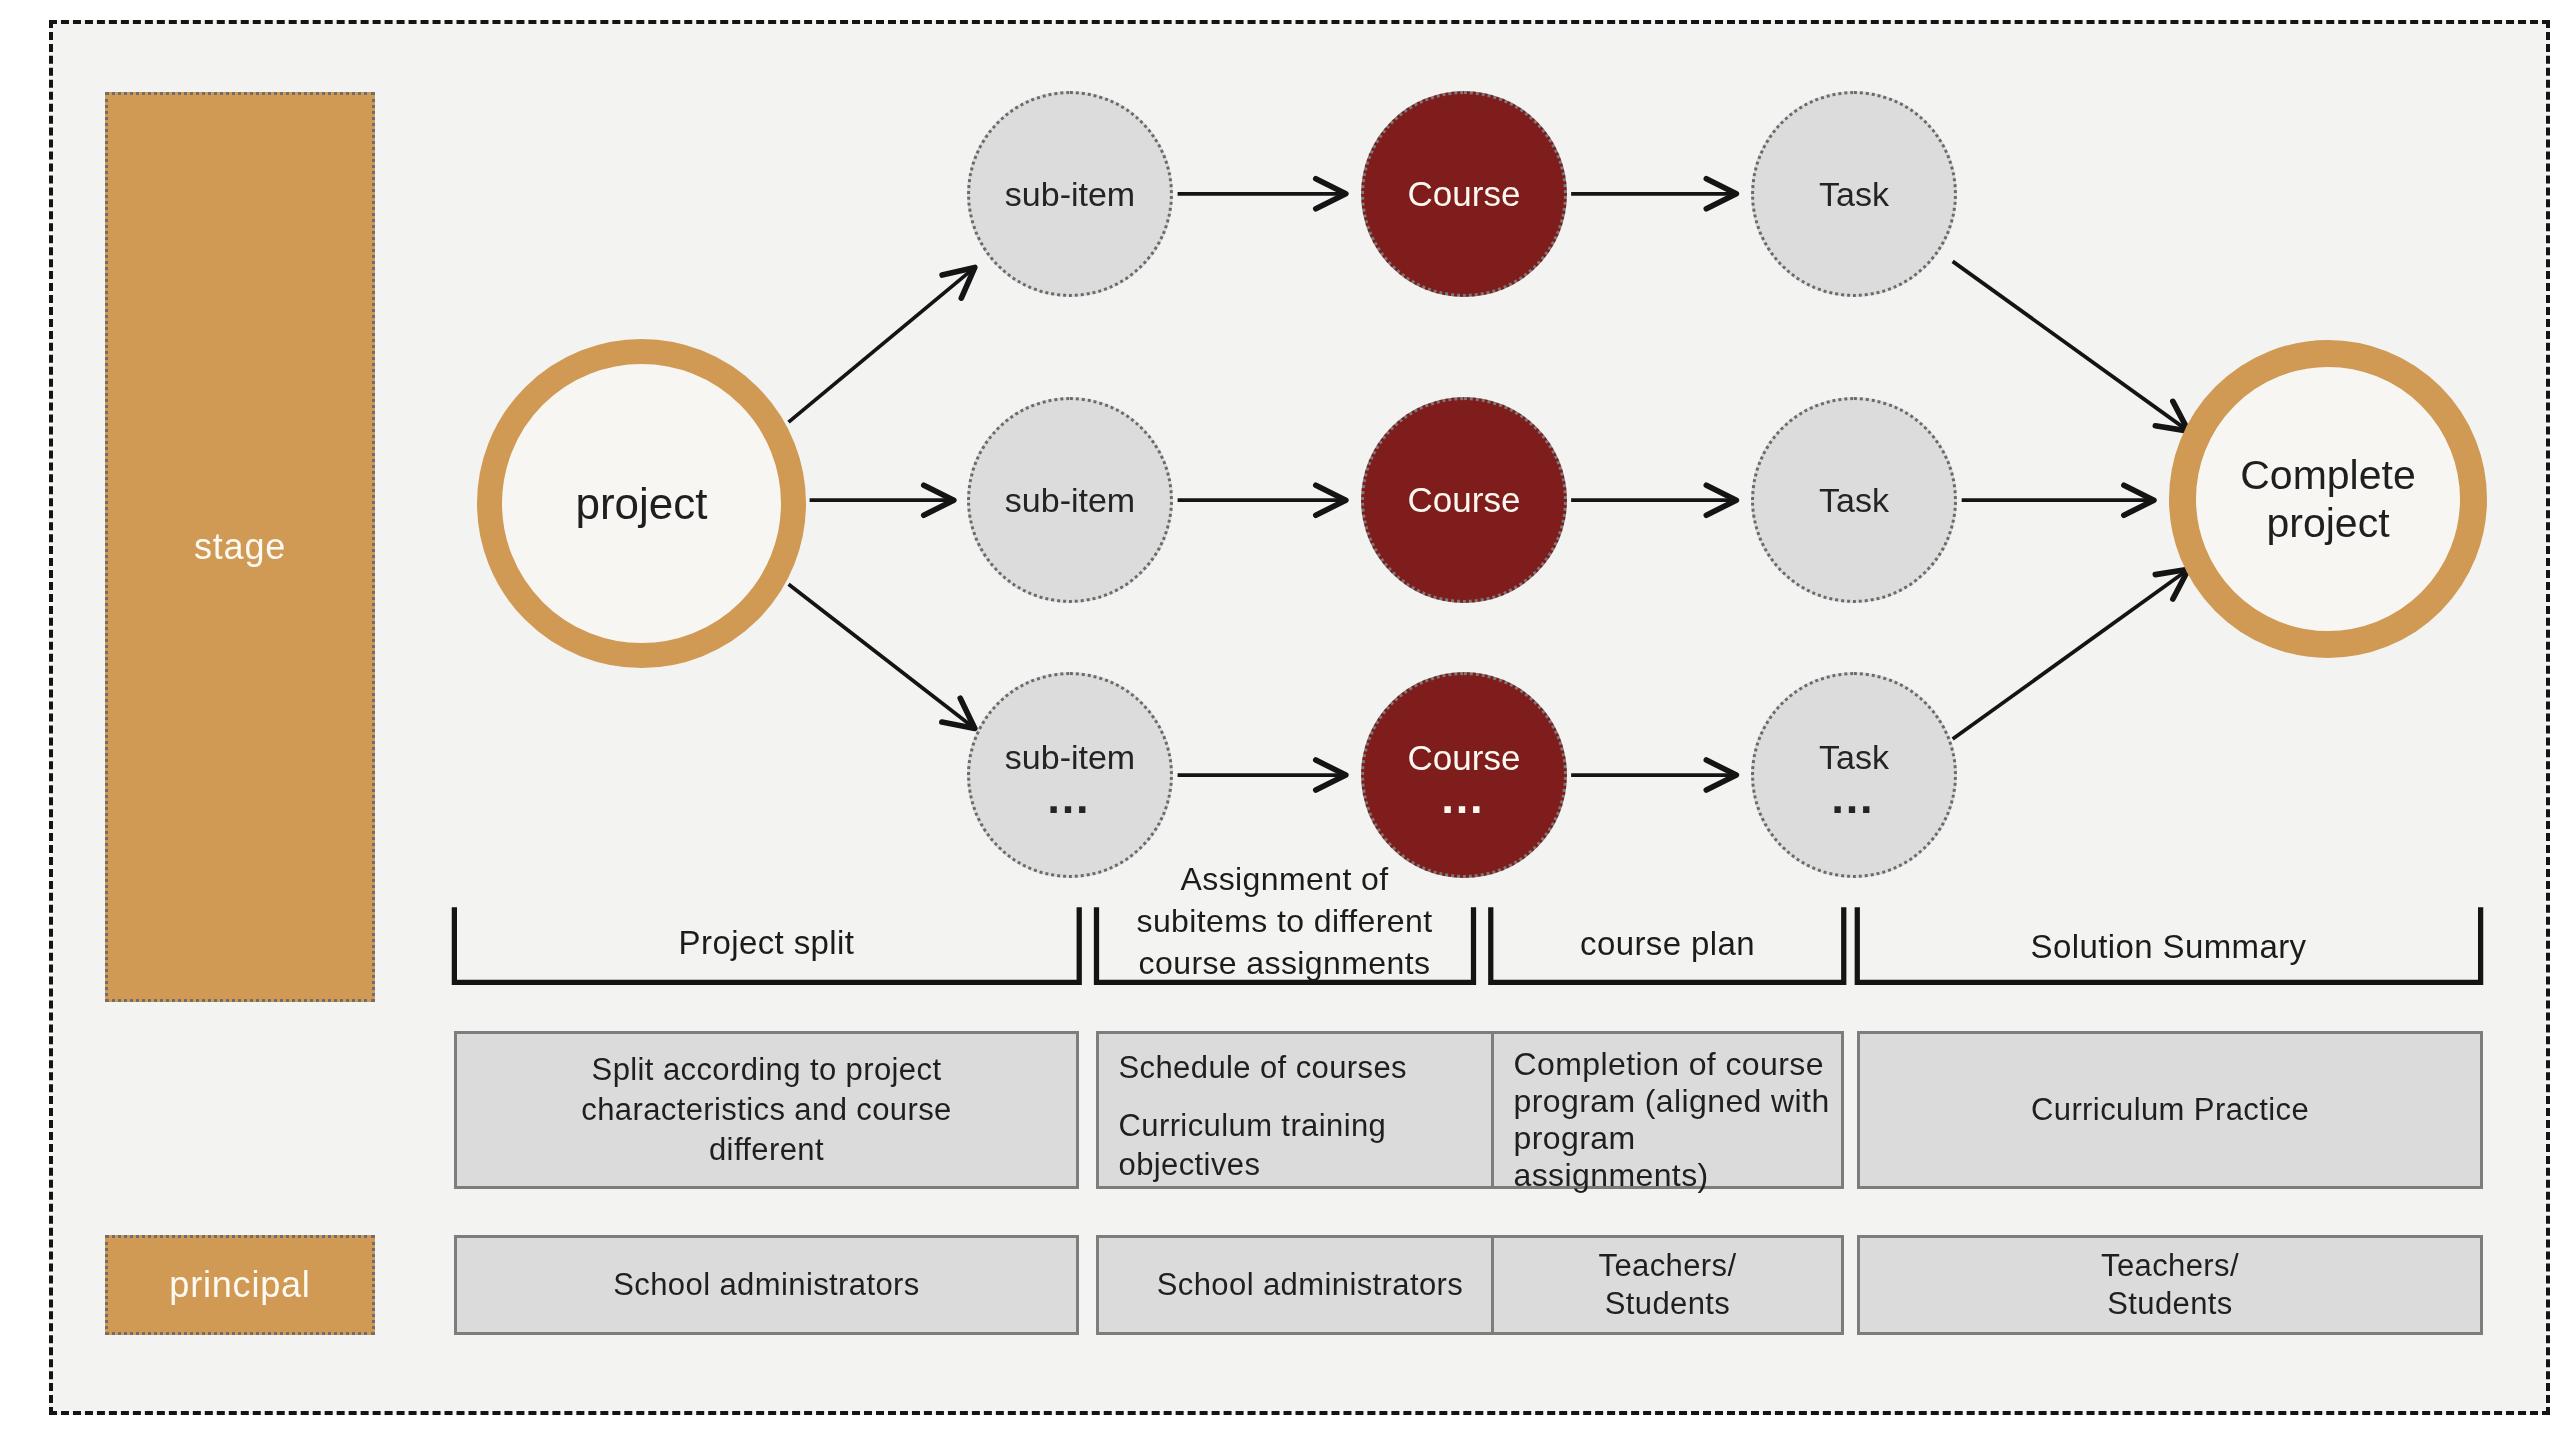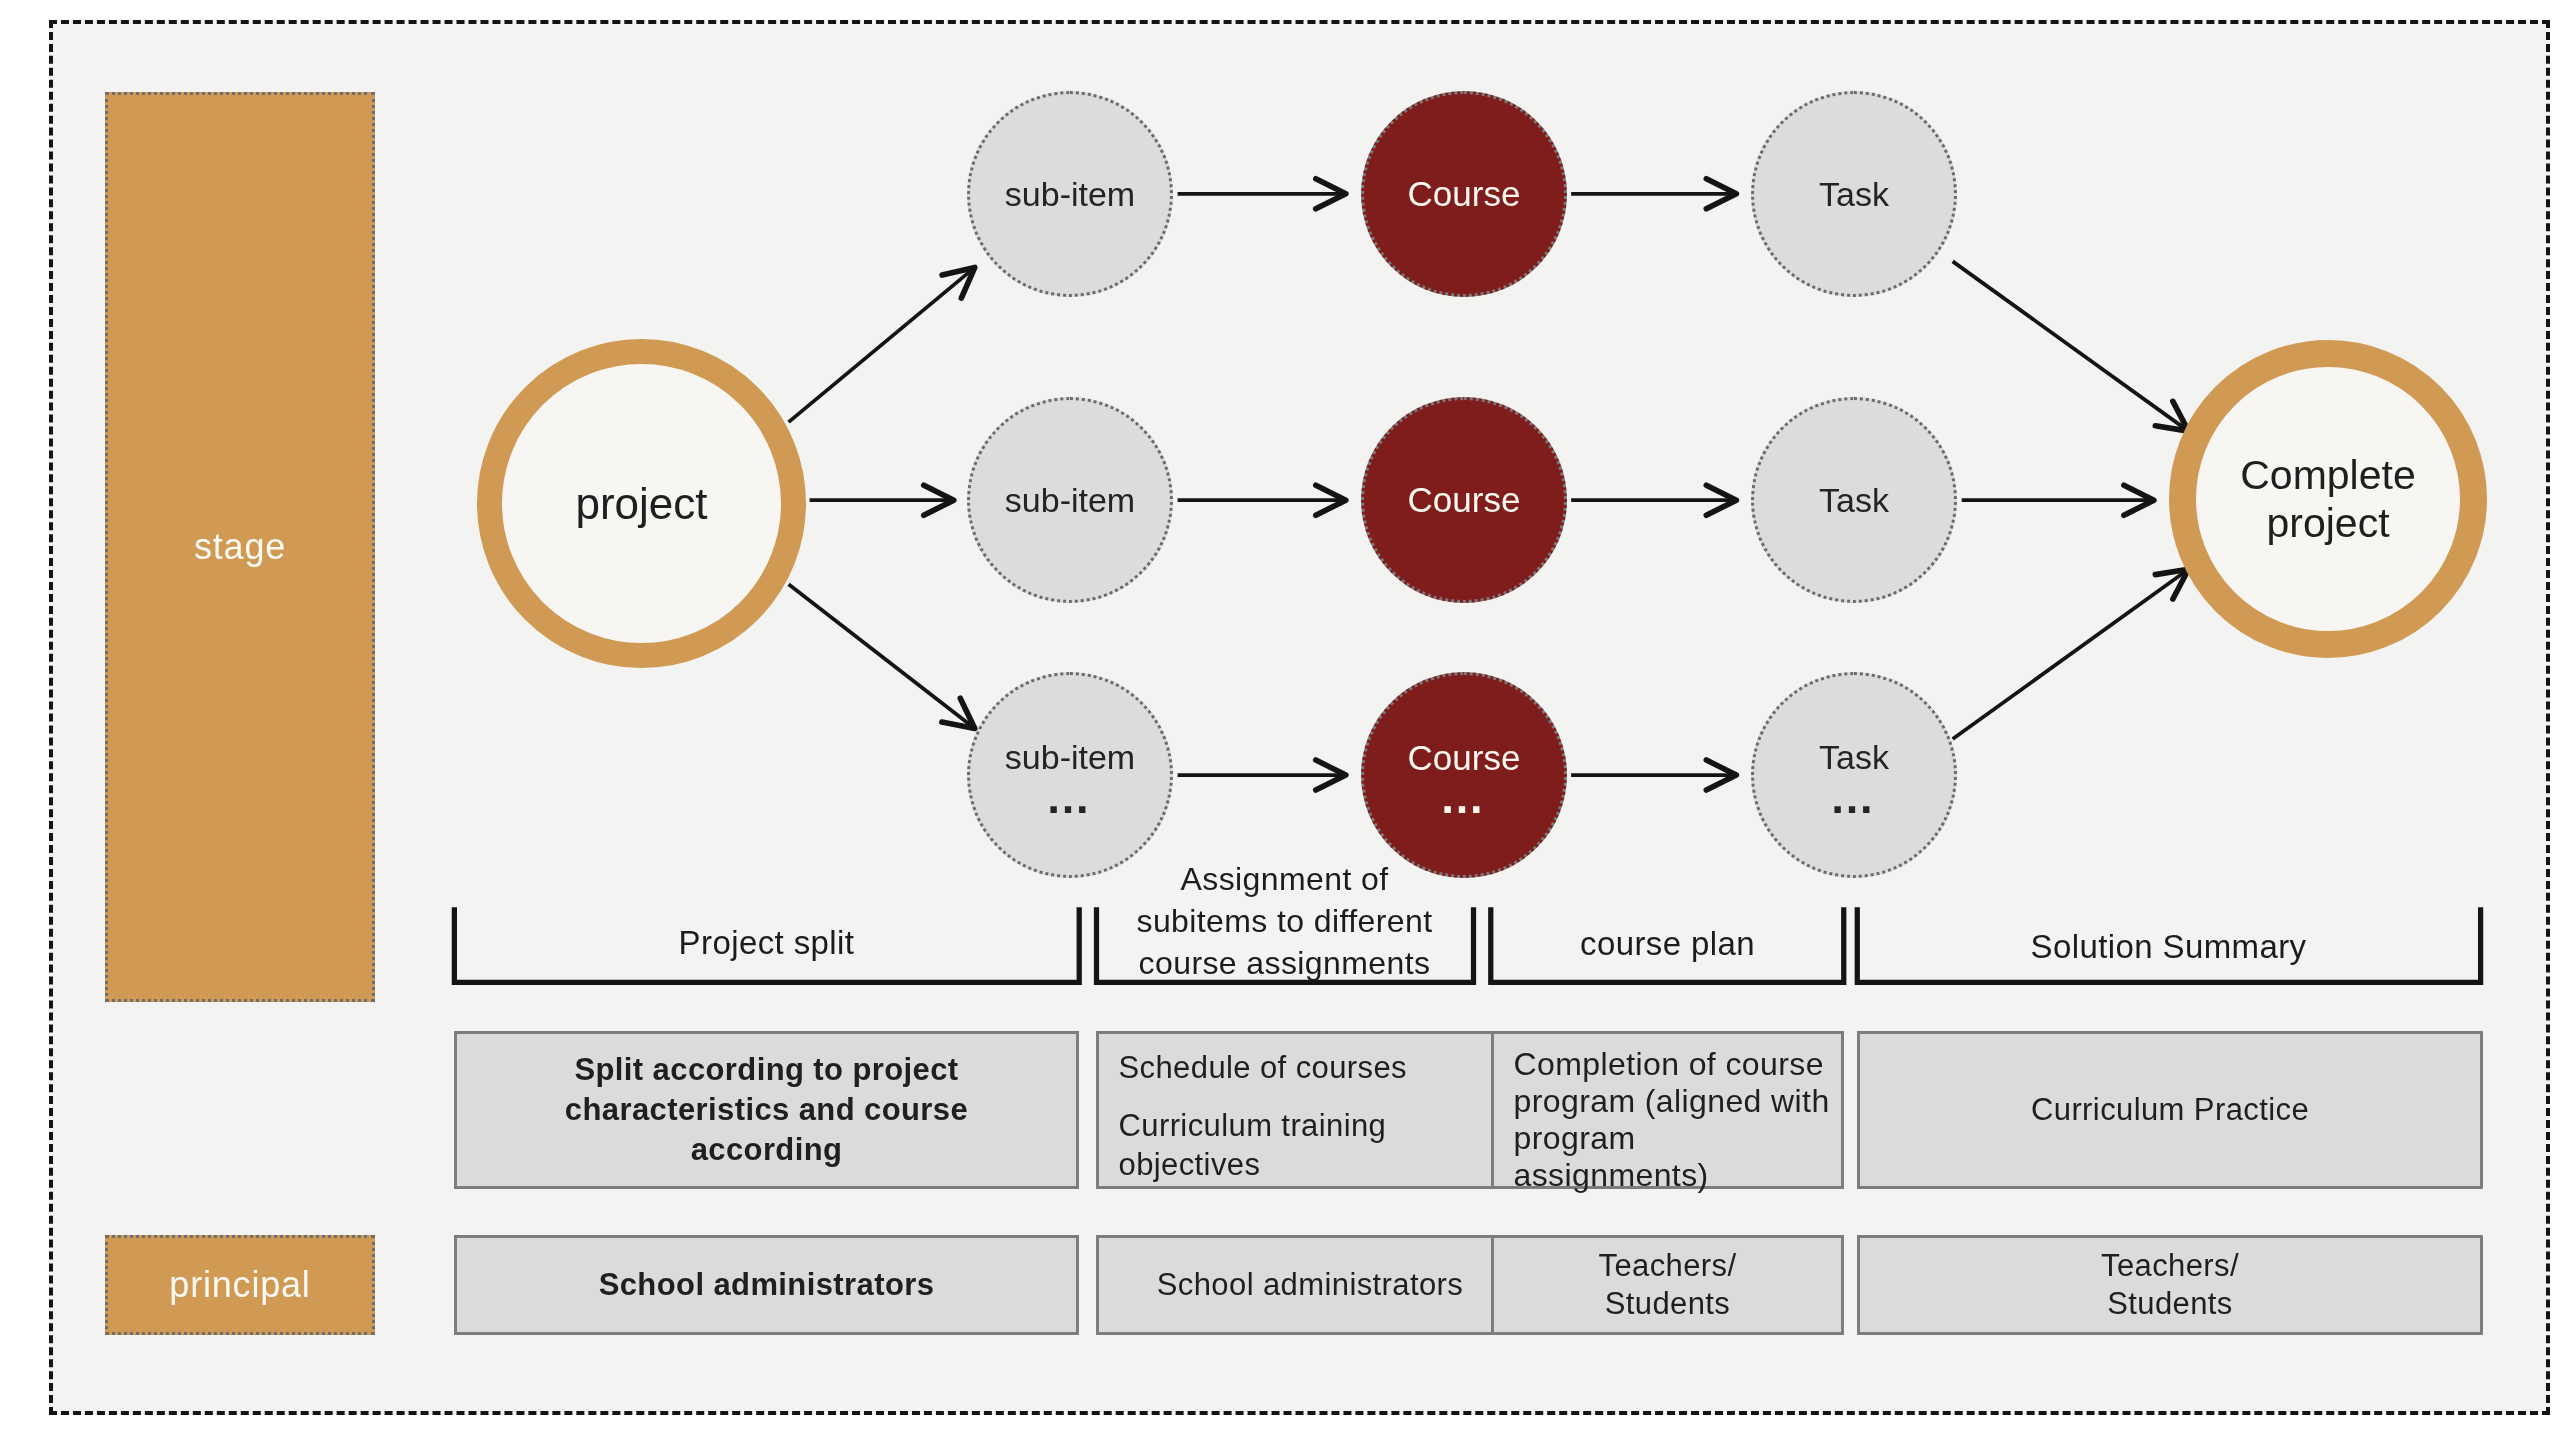--- a/index.html
+++ b/index.html
@@ -133,21 +133,21 @@
     text-align: center;
     line-height: 40px;
   }
   .cell-left {
     padding: 13.5px 7.5px 0 19.5px;
     text-align: left;
     line-height: 39px;
   }
   .work-row { top: 1031px; height: 158px; }
   .prin-row { top: 1235px; height: 100px; line-height: 38px; }
-  .col-1 { left: 454px;  width: 625px; font-weight: bold; }
+  .col-1 { left: 454px;  width: 625px; }
   .col-2 { left: 1096px; width: 428px; }
   .col-3 { left: 1491px; width: 353px; }
   .col-4 { left: 1857px; width: 626px; }
   .cell-w2 p { margin: 0 0 19.5px 0; }
   .cell-w3 { font-size: 32px; line-height: 37px; padding-top: 12px; }
 </style>
 </head>
 <body>
 
 <div class="stage-canvas">
@@ -242,21 +242,21 @@
   <div class="phase-label phase-3">
     <span>course plan</span>
   </div>
   <div class="phase-label phase-4">
     <span>Solution Summary</span>
   </div>
 
   <div class="cell cell-center work-row col-1">
     <span class="line">Split according to project</span>
     <span class="line">characteristics and course</span>
-    <span class="line">according</span>
+    <span class="line">different</span>
   </div>
   <div class="cell cell-left cell-w2 work-row col-2">
     <p>Schedule of courses</p>
     <p>Curriculum training objectives</p>
   </div>
   <div class="cell cell-left cell-w3 work-row col-3">
     <span class="line">Completion of course</span>
     <span class="line">program (aligned with</span>
     <span class="line">program assignments)</span>
   </div>

